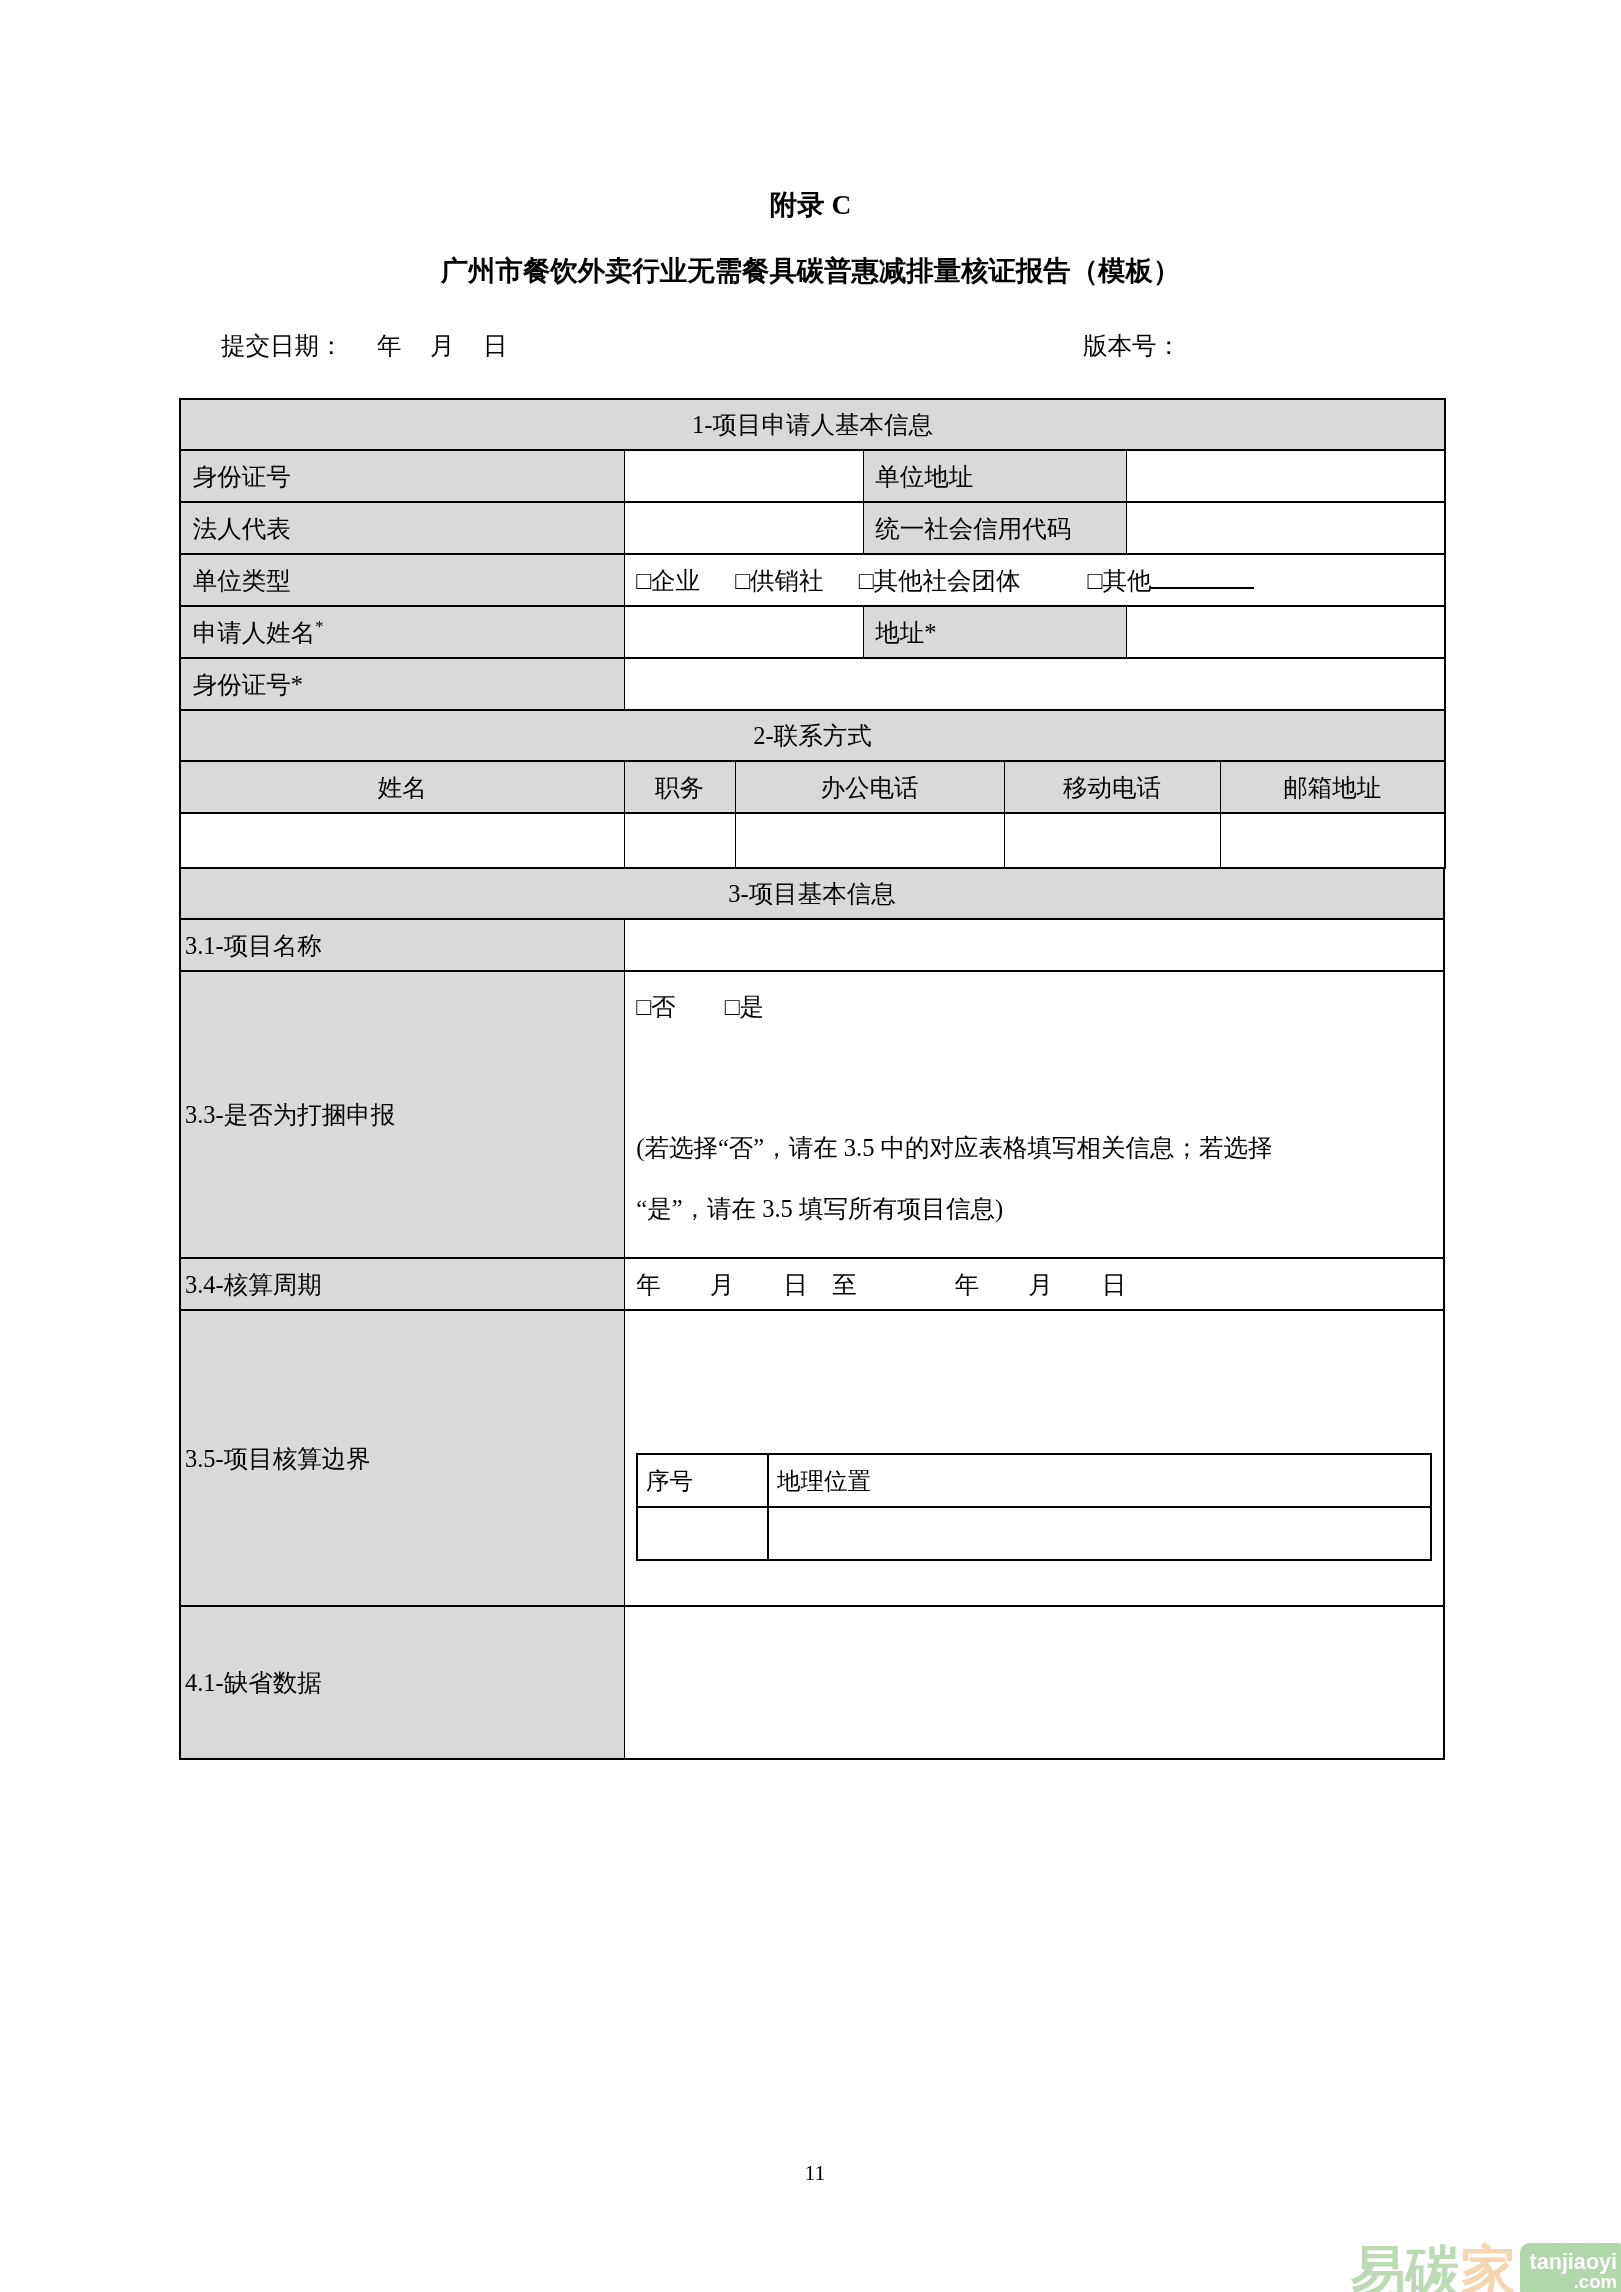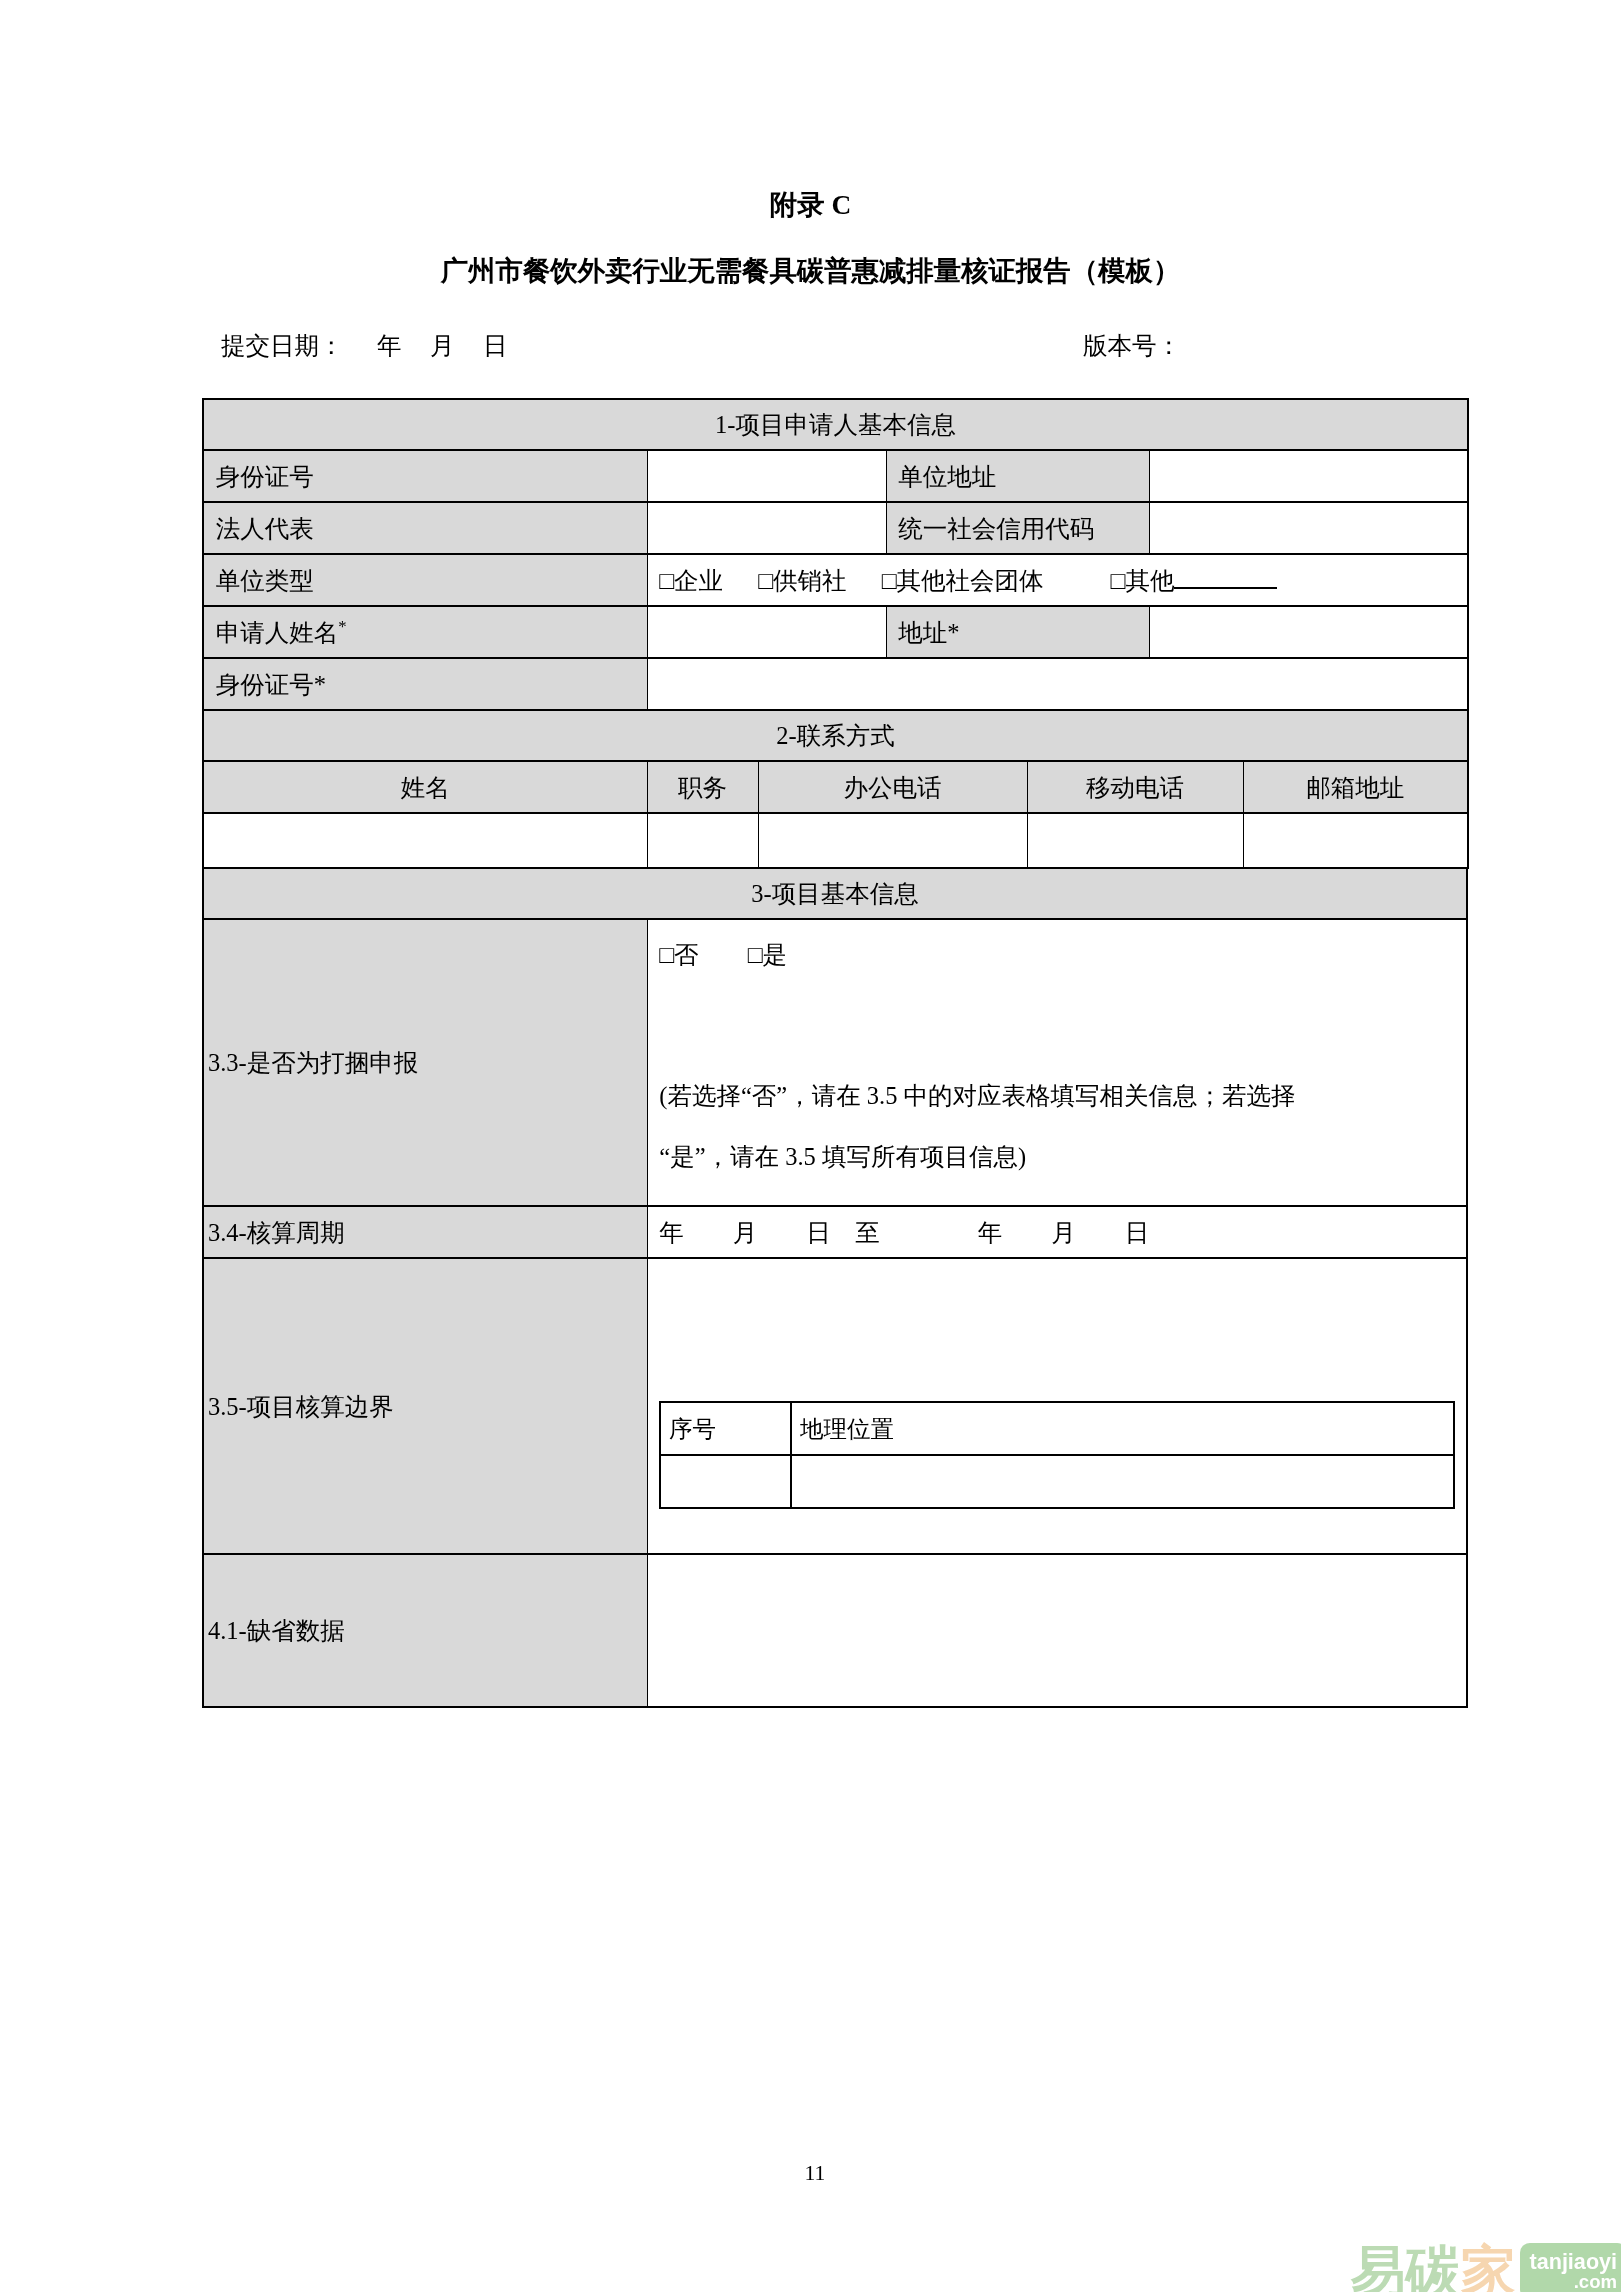--- a/index.html
+++ b/index.html
@@ -27,21 +27,20 @@
     font-size:24.5px;line-height:35px;padding-left:28px;
   }
   .meta-left{position:absolute;left:221px;top:0;}
   .meta-date{margin-left:27.4px;letter-spacing:2px;}
   .meta-right{position:absolute;left:1083px;top:0;}
   .form{margin:35px 0 0 179px;width:1264px;}
   table.t{
     border-collapse:collapse;
     table-layout:fixed;
     width:1264px;
-    margin-left:23px;
   }
   table.t + table.t{margin-top:-2px;padding-left:18px;}
   table.t td,table.t th{
     border:2px solid #000;
     border-left-width:1px;border-right-width:1px;
     padding:0 11.8px;
     font-size:24.5px;font-weight:normal;
     vertical-align:middle;
     overflow:hidden;
   }
@@ -194,20 +193,24 @@
       </table>
 
     <table class="t">
       <colgroup>
           <col style="width:444px">
           <col style="width:820px">
         </colgroup>
       <tbody>
           <tr>
         <th class="sec" colspan="2" style="height:49px">3-项目基本信息</th>
+      </tr>
+      <tr>
+        <td class="g lbl-bold" style="height:50px">3.1-项目名称</td>
+        <td></td>
       </tr>
       <tr>
         <td class="g lbl-bold" style="height:285px">3.3-是否为打捆申报</td>
         <td class="cell-33">
           <div>
             <span style="margin-right:43px">□否</span>
             <span>□是</span>
           </div>
           <div class="note">
             <div>(若选择“否”，请在 3.5 中的对应表格填写相关信息；若选择</div>

